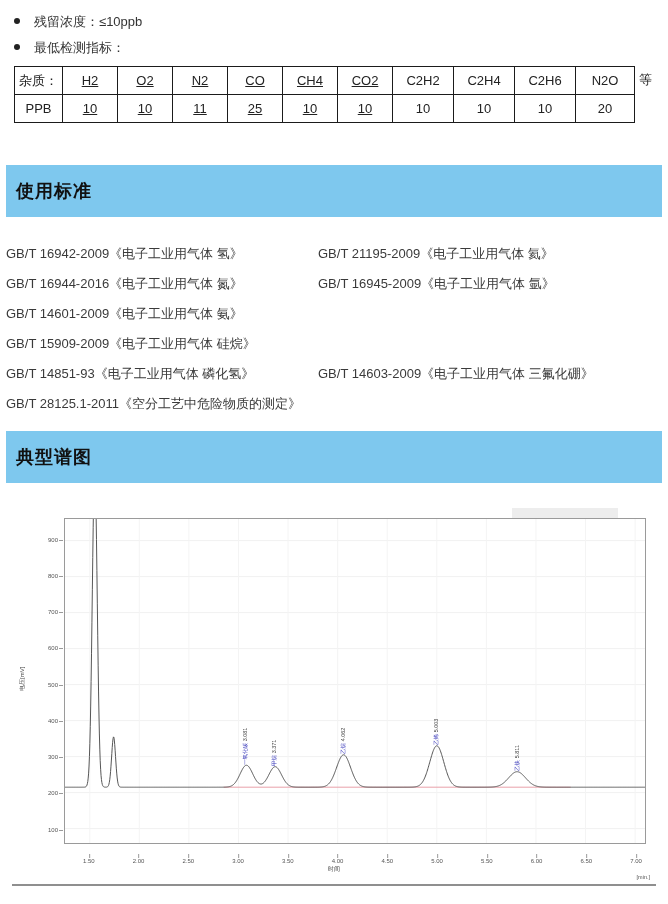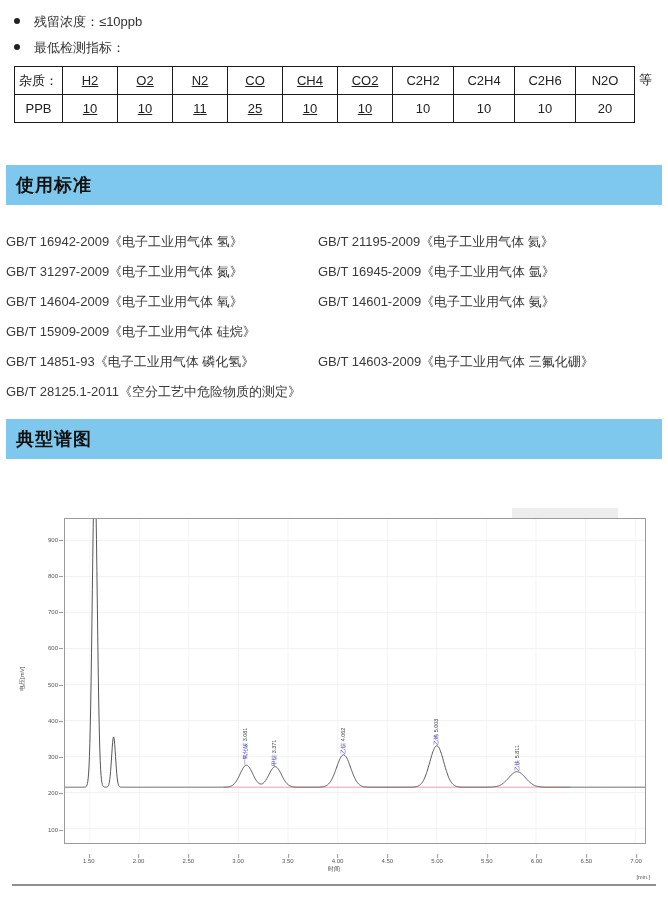--- a/index.html
+++ b/index.html
@@ -37,21 +37,21 @@
   }
   table.imp td.lab{width:38px;font-size:13px;}
   table.imp td.c{width:46px;text-decoration:underline;}
   table.imp td.wide{width:52px;margin-top:6px;}
   table.imp td.last{width:50px;position:relative;overflow:visible;}
   .etc{position:absolute;right:-18px;top:4px;font-size:13px;color:#222;}
 
   
   .sec-head{
     margin:0 6px 0 6px;
-    height:40px;
+    height:52px;
     background:#7ec8ee;
     display:flex;align-items:center;
     padding-left:10px;
     box-sizing:border-box;
   }
   .sec-head .t{
     font-family:"DejaVu Serif","Liberation Serif",serif;
     font-weight:bold;font-size:18px;color:#111;letter-spacing:1px;
   }
 
@@ -168,25 +168,24 @@
       <span class="t">使用标准</span>
     </div>
   </div>
 
   <div class="std-block">
     <div class="std-row">
       <span class="std-col a">GB/T 16942-2009《电子工业用气体  氢》</span>
       <span class="std-col">GB/T 21195-2009《电子工业用气体  氦》</span>
     </div>
     <div class="std-row">
-      <span class="std-col a">GB/T 31297-2009《电子工业用气体  氮》</span>
+      <span class="std-col a">GB/T 16944-2016《电子工业用气体  氮》</span>
       <span class="std-col">GB/T 16945-2009《电子工业用气体  氩》</span>
     </div>
     <div class="std-row">
-      <span class="std-col a">GB/T 14604-2009《电子工业用气体  氧》</span>
       <span class="std-col">GB/T 14601-2009《电子工业用气体  氨》</span>
     </div>
     <div class="std-row">
       <span class="std-col a">GB/T 15909-2009《电子工业用气体  硅烷》</span>
     </div>
     <div class="std-row">
       <span class="std-col a">GB/T 14851-93《电子工业用气体  磷化氢》</span>
       <span class="std-col">GB/T 14603-2009《电子工业用气体  三氟化硼》</span>
     </div>
     <div class="std-row">

